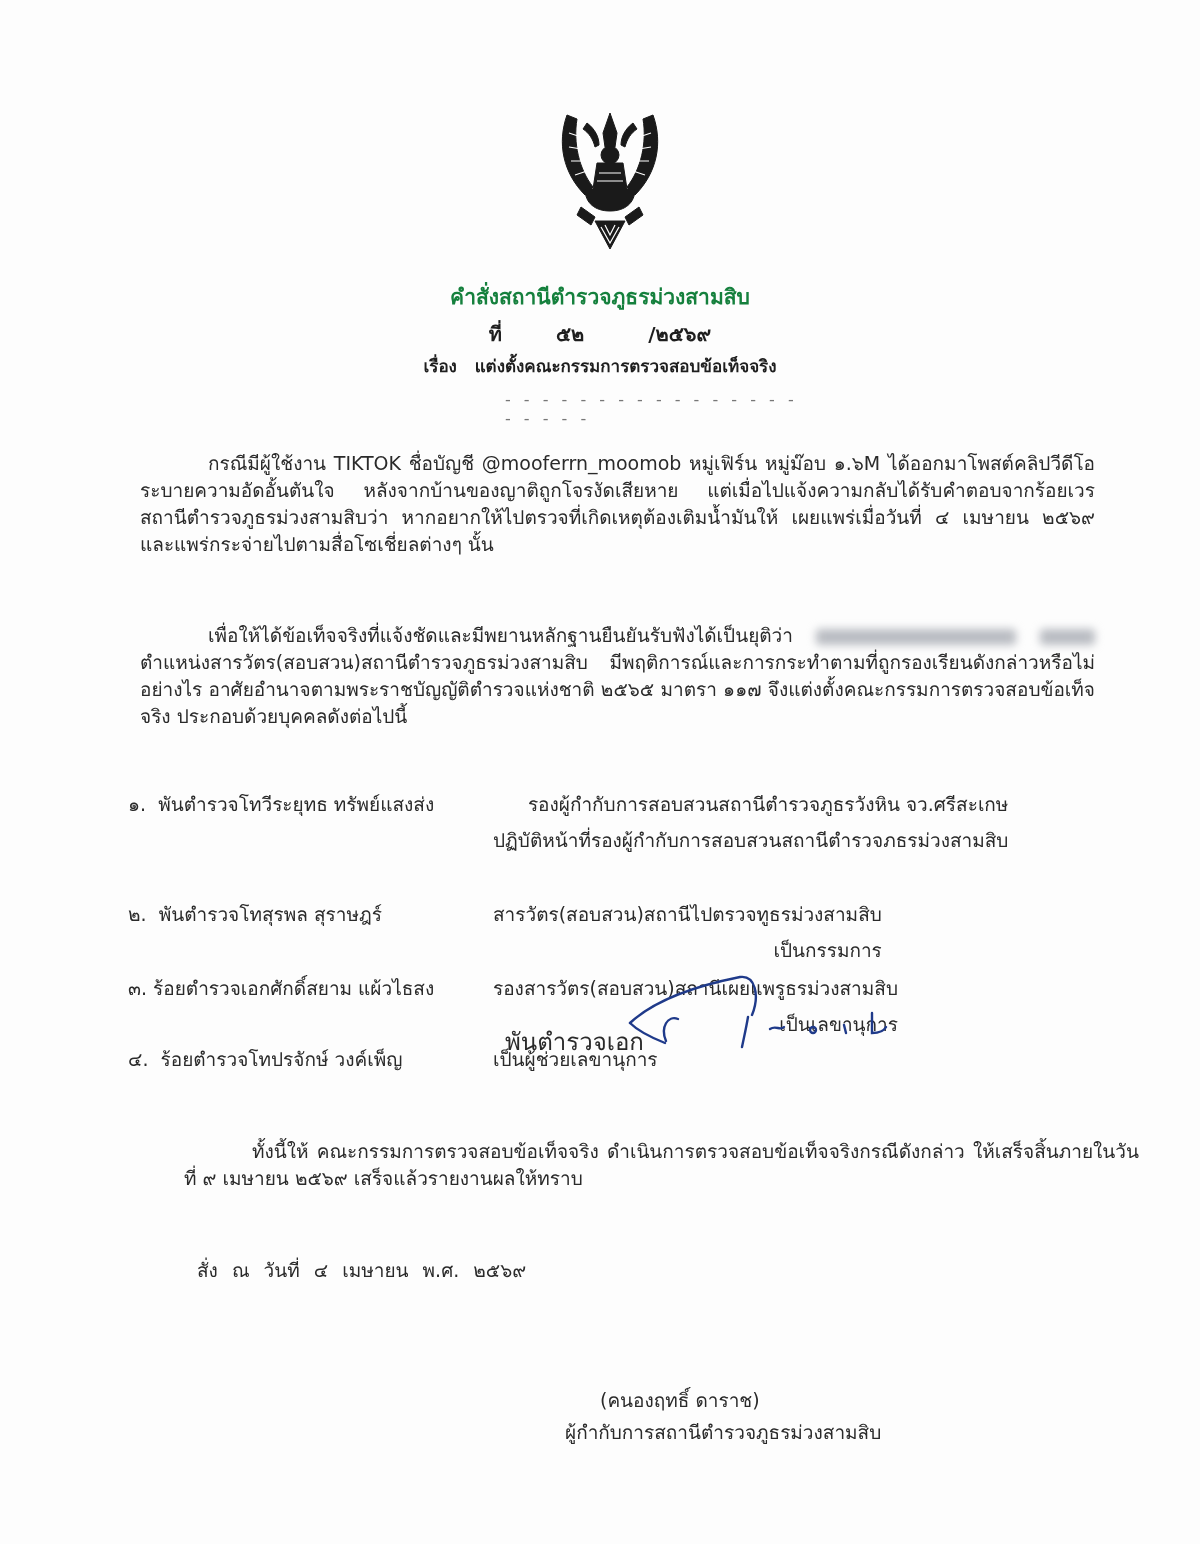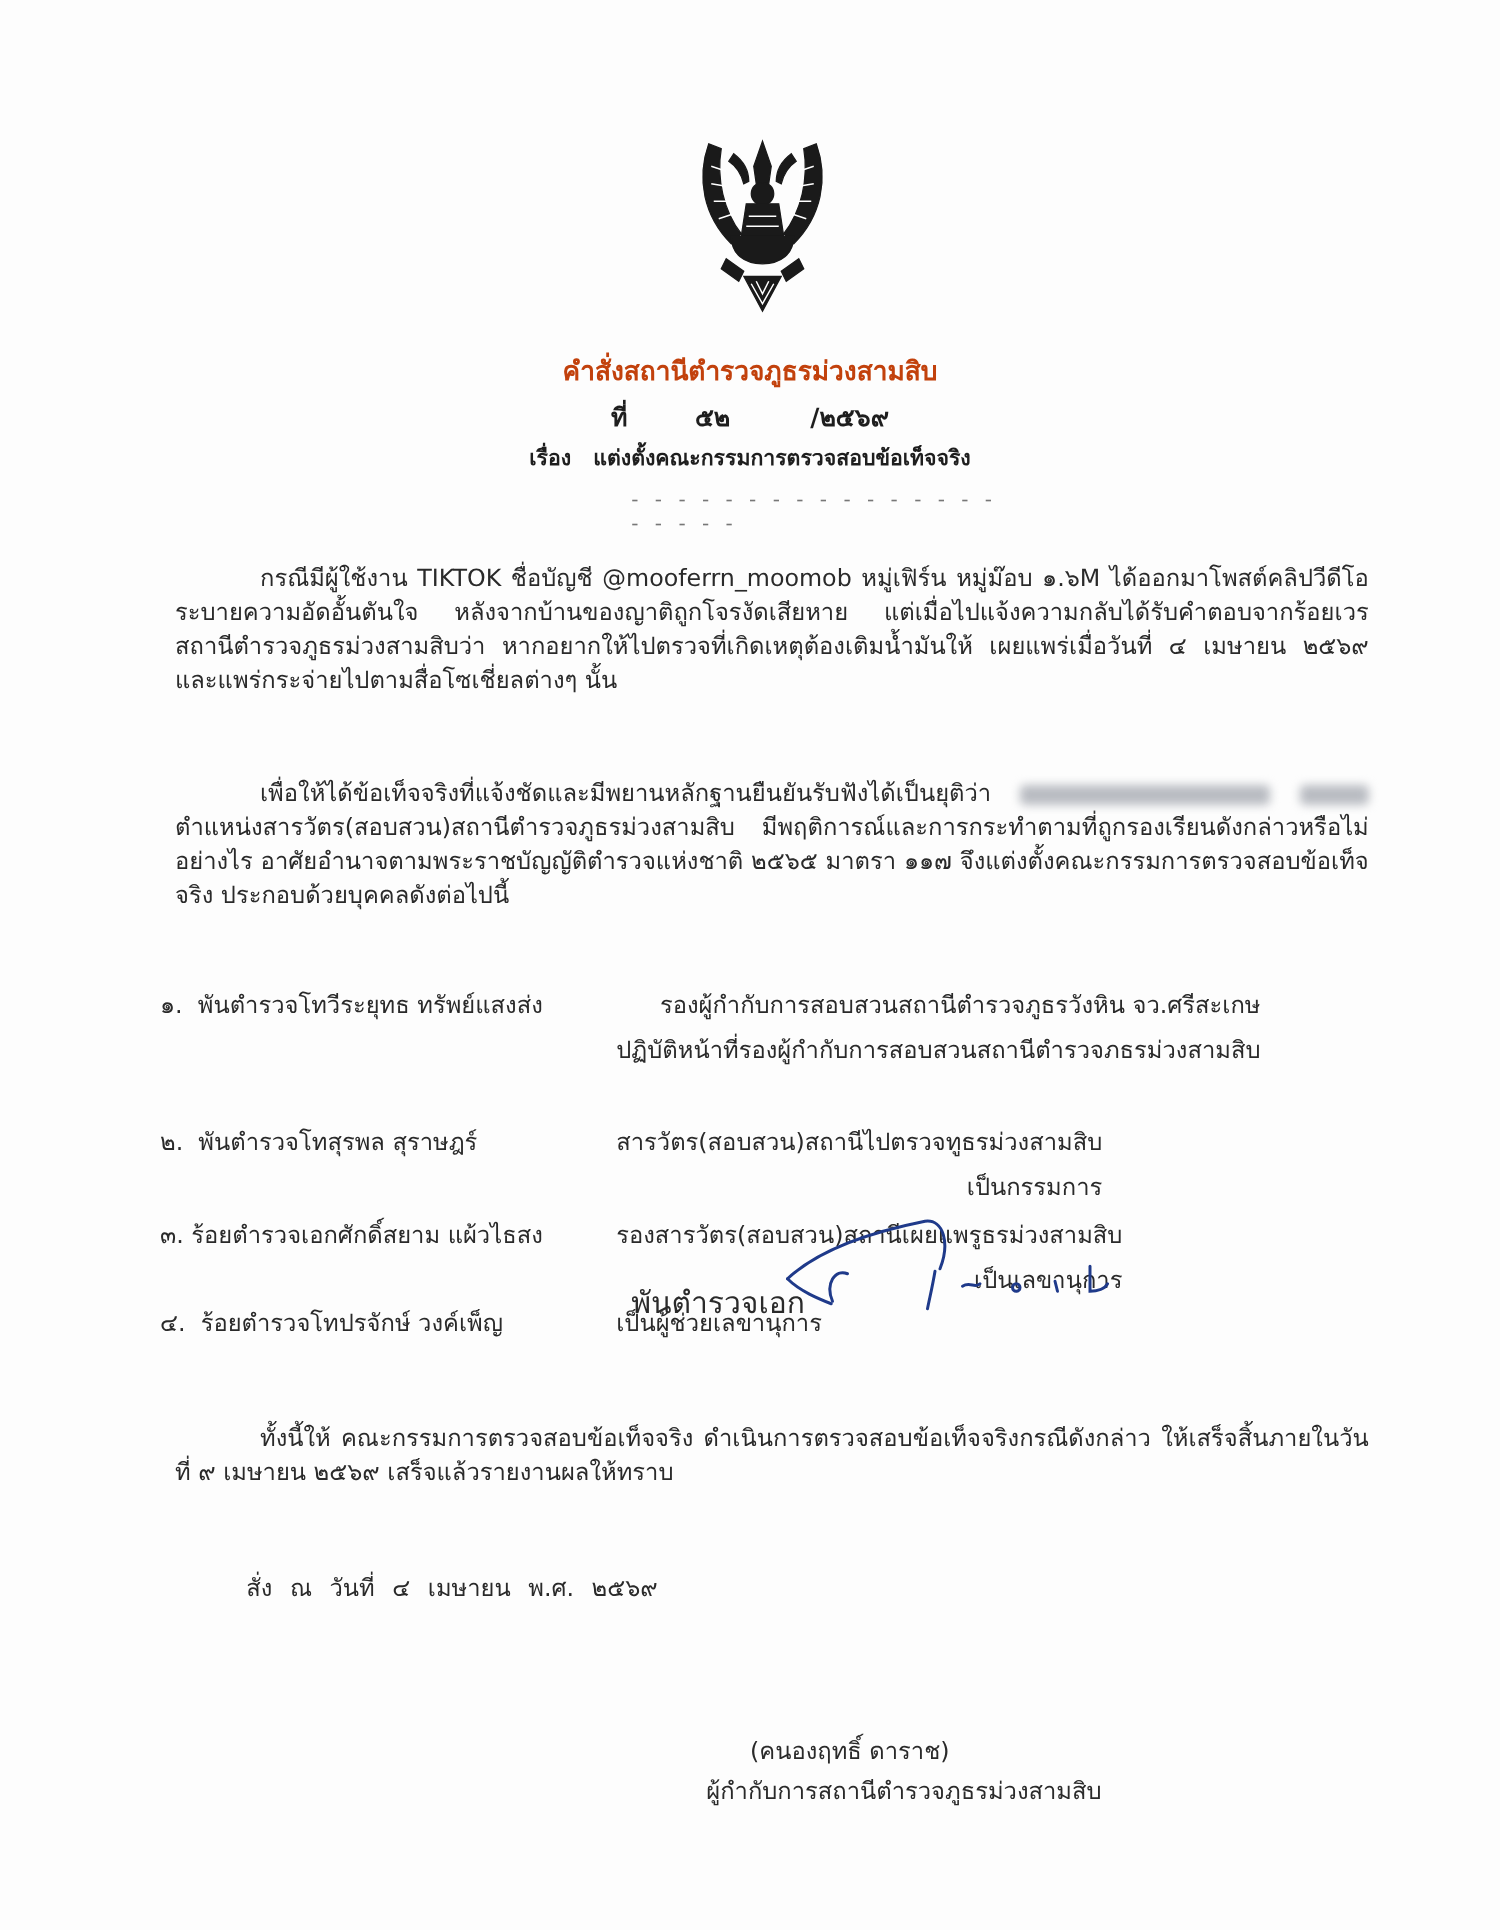--- a/index.html
+++ b/index.html
@@ -2,34 +2,34 @@
 <html><head>
   <meta charset="utf-8">
   <style>
     html, body { margin:0; padding:0; }
     body {
       width:1200px; height:1544px; background:#fdfdfd; position:relative; overflow:hidden;
       font-family:"DejaVu Sans", "Liberation Sans", sans-serif; color:#2a2a2a;
     }
     .garuda { position:absolute; left:555px; top:103px; width:110px; height:150px; }
     .center { position:absolute; left:0; width:1200px; text-align:center; }
-    .title { top:280px; font-size:21px; font-weight:bold; color:#c2410c; }
+    .title { top:280px; font-size:21px; font-weight:bold; color:#15803d; }
     .num { top:318px; font-size:20px; font-weight:bold; color:#1e1e1e; }
     .num span { display:inline-block; }
     .subject { top:352px; font-size:17px; font-weight:bold; color:#1e1e1e; }
     .dashes { top:390px; font-size:16px; color:#777; letter-spacing:4px; left:505px; width:300px; text-align:left; }
     .para { position:absolute; left:140px; width:955px; font-size:19px; line-height:27px; text-align:justify; text-align-last:left; }
     .para .indent { display:inline-block; width:68px; }
     .p1 { top:450px; }
     .p2 { top:622px; }
     .blur { display:inline-block; background:#b9bcc2; filter:blur(4px); height:16px; vertical-align:middle; border-radius:4px; }
     .member { position:absolute; left:128px; font-size:19px; line-height:35.5px; }
     .member .name { position:absolute; left:0; white-space:nowrap; }
     .member .role { position:absolute; left:365px; white-space:nowrap;text-align:right; }
-    .p3 { top:1138px; }
+    .p3 { top:1138px;margin-left:44px; }
     .ordered { position:absolute; left:197px; top:1255px; font-size:19px; word-spacing:8px; }
     .rank { position:absolute; left:505px; top:1022px; font-size:24px; }
     .signature { position:absolute; left:620px; top:975px; width:290px; height:80px; }
     .signame { position:absolute; left:600px; top:1385px; font-size:19px; }
     .sigpos { position:absolute; left:565px; top:1417px; font-size:19px; }
   </style>
 </head>
 <body>
 
 <svg class="garuda" viewBox="0 0 110 150">

